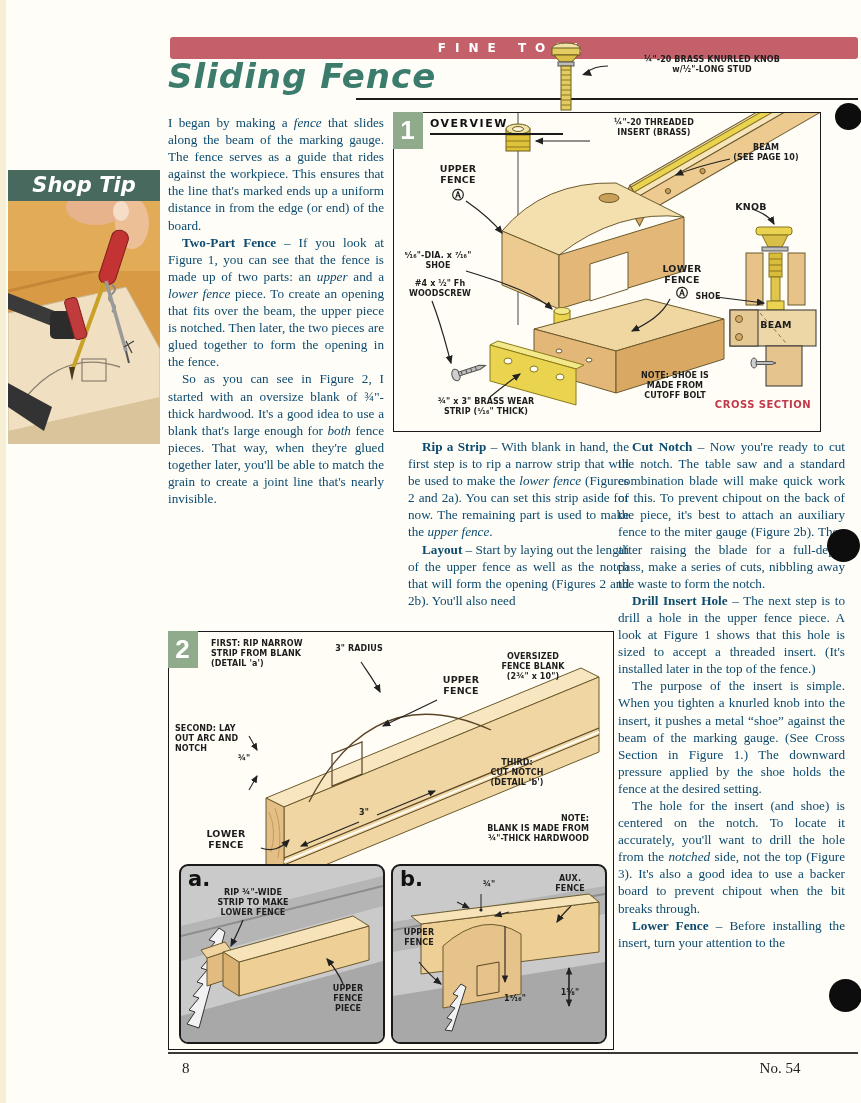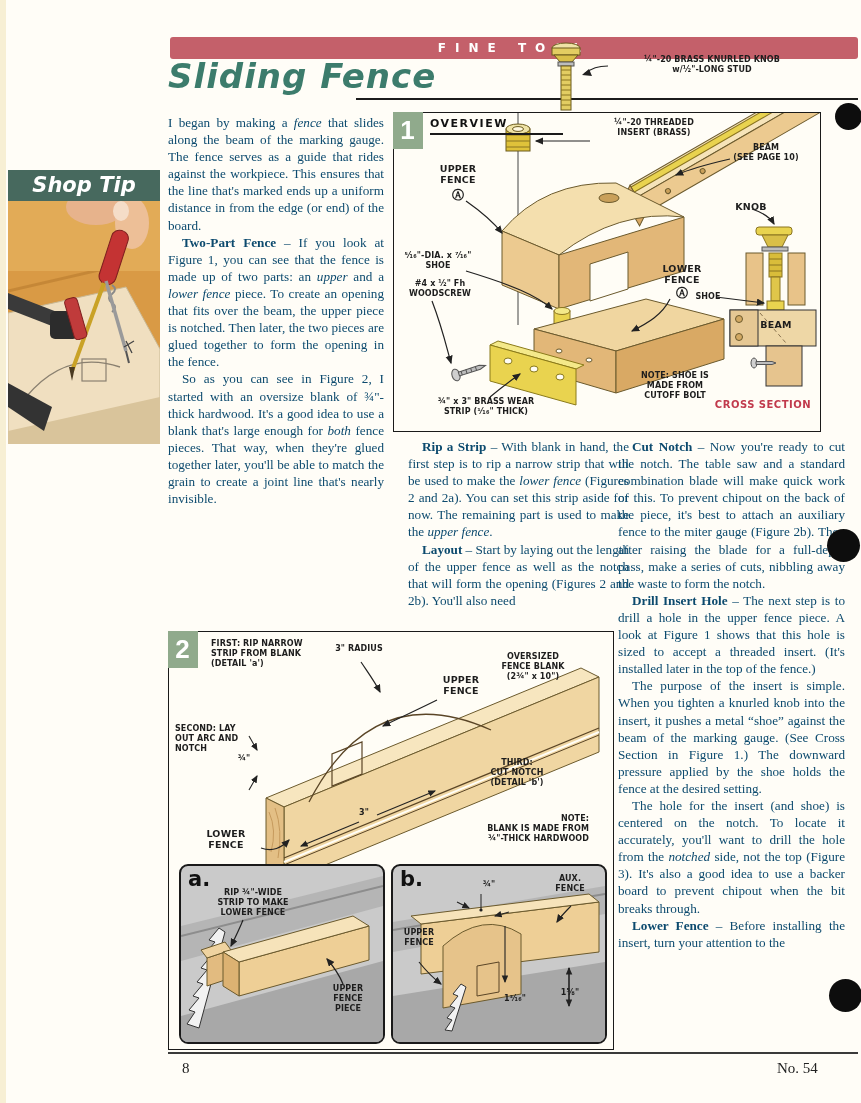--- a/index.html
+++ b/index.html
@@ -331,19 +331,19 @@
       <div class="dlabel" style="left:148px;top:8px;width:58px;">AUX.<br>FENCE</div>
       <div class="dlabel" style="left:82px;top:14px;width:28px;">¾"</div>
       <div class="dlabel" style="left:0px;top:62px;width:52px;">UPPER<br>FENCE</div>
       <div class="dlabel" style="left:100px;top:128px;width:44px;">1³⁄₁₆"</div>
       <div class="dlabel" style="left:158px;top:122px;width:38px;">1⅝"</div>
     </div>
   </div>
 
   <div class="foot-rule"></div>
   <div class="foot" style="left:182px;">8</div>
-  <div class="foot" style="left:777px;width:80px;text-align:left;">No. 54</div>
+  <div class="foot" style="left:740px;width:80px;text-align:center;">No. 54</div>
 
   <div class="hole" style="left:835px;top:103px;width:27px;height:27px;"></div>
   <div class="hole" style="left:827px;top:529px;width:33px;height:33px;"></div>
   <div class="hole" style="left:829px;top:979px;width:33px;height:33px;"></div>
 
 </div>
 
 </body></html>

